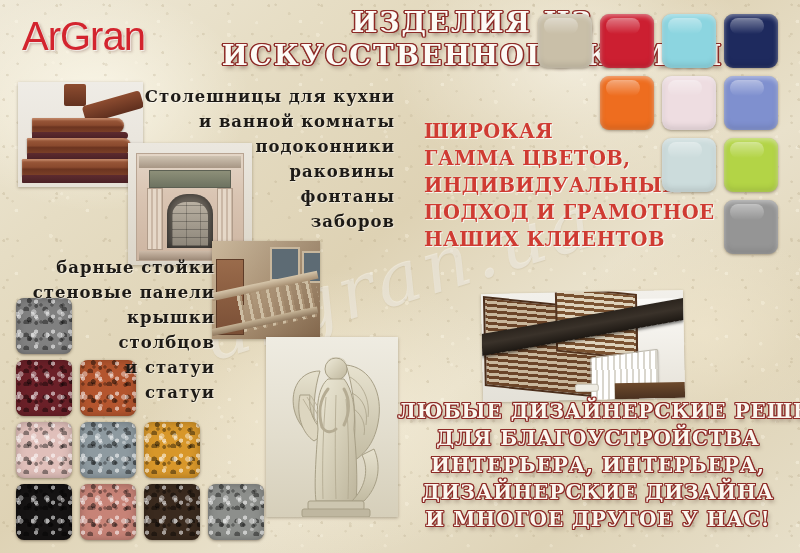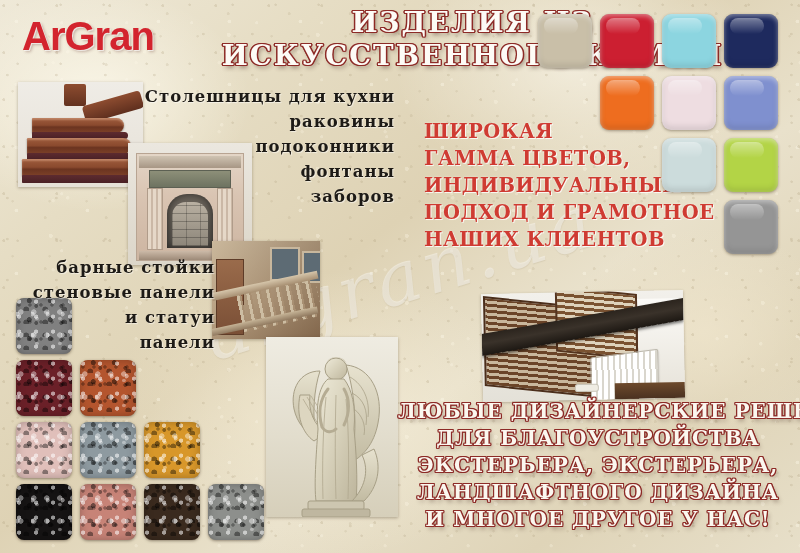--- a/index.html
+++ b/index.html
@@ -37,21 +37,21 @@
   }
   #watermark span{
     font-family:"DejaVu Serif",serif;font-size:74px;font-style:italic;letter-spacing:4px;
     color:rgba(255,255,255,.42);transform:rotate(-17deg);white-space:nowrap;
     text-shadow:0 1px 1px rgba(120,105,75,.12);
   }
 
   
   #logo{
     position:absolute;left:22px;top:14px;
-    font-family:"Liberation Sans",sans-serif;font-weight:bold;font-size:40px;
+    font-family:"Liberation Sans",sans-serif;font-weight:normal;font-size:40px;
     letter-spacing:-1px;color:#d3242e;
     text-shadow:1px 1px 0 rgba(255,255,255,.65), 2px 2px 3px rgba(90,40,35,.3);
   }
 
   
   #heading{
     position:absolute;left:150px;top:6px;width:645px;text-align:center;
     font-family:"DejaVu Serif",serif;font-weight:bold;
     font-size:27px;line-height:33px;letter-spacing:2px;
     color:#fdfbf6;
@@ -243,22 +243,23 @@
     <div class="st-step" style="left:14px;top:36px;width:92px;height:15px;"></div>
     <div class="st-riser" style="left:14px;top:50px;width:96px;height:7px;"></div>
     <div class="st-step" style="left:9px;top:56px;width:104px;height:16px;"></div>
     <div class="st-riser" style="left:9px;top:71px;width:108px;height:7px;"></div>
     <div class="st-step" style="left:4px;top:77px;width:114px;height:17px;"></div>
     <div class="st-riser" style="left:4px;top:93px;width:116px;height:8px;"></div>
   </div>
 
   <div class="plist" id="list-a">
     <div>Столешницы для кухни</div>
+    <div>и ванной комнаты</div>
+    <div>подоконники</div>
     <div>раковины</div>
-    <div>подоконники</div>
     <div>фонтаны</div>
     <div>заборов</div>
   </div>
 
   <div class="photo" id="ph-fire">
     <div class="fp-body">
       <div class="fp-top"></div>
       <div class="fp-frieze"></div>
       <div class="fp-col l"></div>
       <div class="fp-col r"></div>
@@ -275,22 +276,23 @@
     <div class="win w2"></div>
     <div class="pier"></div>
     <div class="balus"></div>
     <div class="rail-top"></div>
     <div class="rail-bot"></div>
   </div>
 
   <div class="plist" id="list-b">
     <div>барные стойки</div>
     <div>стеновые панели</div>
+    <div>крышки столбцов</div>
     <div>и статуи</div>
-    <div>панели</div>
+    <div>статуи</div>
   </div>
 
   <div class="photo" id="ph-angel">
     <svg width="132" height="180" viewBox="0 0 132 180">
       <defs>
         <linearGradient id="stoneG" x1="0" y1="0" x2="1" y2="1">
           <stop offset="0%" stop-color="#eeead9"></stop>
           <stop offset="45%" stop-color="#d9d3bd"></stop>
           <stop offset="100%" stop-color="#bdb59c"></stop>
         </linearGradient>
@@ -340,22 +342,22 @@
     <div class="blind2"></div>
     <div class="ledge"></div>
     <div class="rad"></div>
     <div class="pipe"></div>
     <div class="floor"></div>
   </div>
 
   <div id="slogan">
     <div>ЛЮБЫЕ ДИЗАЙНЕРСКИЕ РЕШЕНИЯ</div>
     <div>ДЛЯ БЛАГОУСТРОЙСТВА</div>
-    <div>ЭКСТЕРЬЕРА,  ЭКСТЕРЬЕРА,</div>
-    <div>ЛАНДШАФТНОГО ДИЗАЙНА</div>
+    <div>ИНТЕРЬЕРА,  ИНТЕРЬЕРА,</div>
+    <div>ДИЗАЙНЕРСКИЕ ДИЗАЙНА</div>
     <div>И МНОГОЕ ДРУГОЕ У НАС!</div>
   </div>
 
   <div id="swatches">
     <div class="sw" style="background: rgb(201, 191, 168); left: 0px; top: 0px;"></div>
     <div class="sw" style="background: rgb(204, 31, 49); left: 62px; top: 0px;"></div>
     <div class="sw" style="background: rgb(140, 213, 224); left: 124px; top: 0px;"></div>
     <div class="sw" style="background: rgb(30, 42, 94); left: 186px; top: 0px;"></div>
     <div class="sw" style="background: rgb(238, 109, 31); left: 62px; top: 62px;"></div>
     <div class="sw" style="background: rgb(238, 221, 225); left: 124px; top: 62px;"></div>

